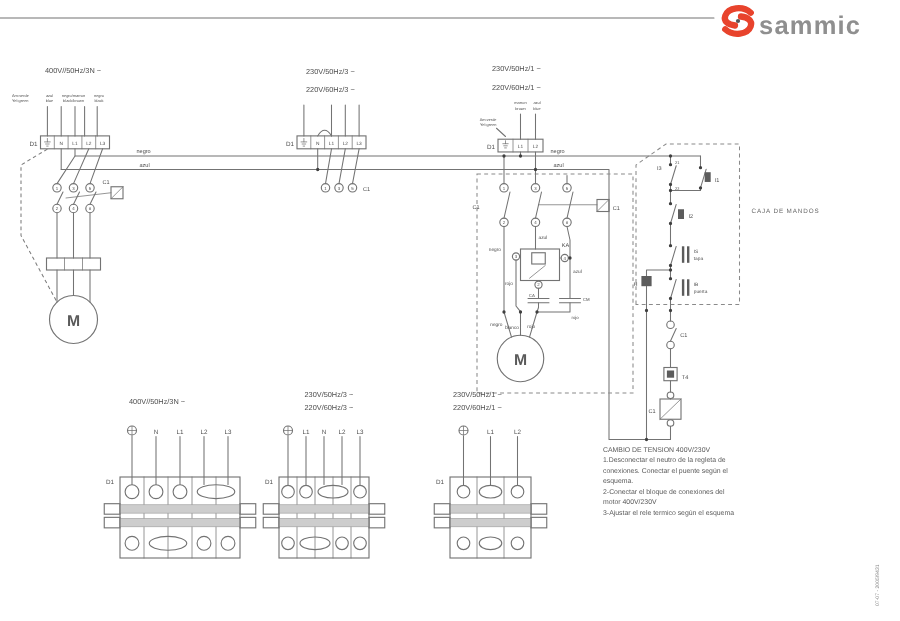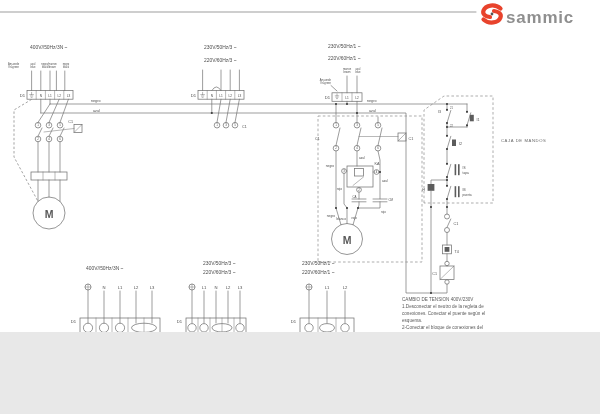--- a/index.html
+++ b/index.html
@@ -1,16 +1,16 @@
 <!DOCTYPE html>
 <html><head>
 <meta charset="utf-8">
 <style>
   html,body{margin:0;padding:0;background:#e8e8e8;}
-  #page{position:relative;width:600px;height:332px;background:#ffffff;overflow:hidden;}
+  #page{position:relative;width:600px;height:414px;background:#ffffff;overflow:hidden;}
   svg{position:absolute;left:0;top:0;}
   svg text{font-family:"Liberation Sans",sans-serif;fill:#4e4e4e;}
   .w{fill:none;stroke:#737373;stroke-width:.7;stroke-linecap:round;stroke-linejoin:round}
   .w5{fill:none;stroke:#737373;stroke-width:.5;stroke-linecap:round}
   .wd{fill:none;stroke:#7d7d7d;stroke-width:.7;stroke-dasharray:2.4 2;stroke-linejoin:round}
   .bx{fill:none;stroke:#737373;stroke-width:.75}
   .bxd{fill:none;stroke:#8a8a8a;stroke-width:.7;stroke-dasharray:2.6 2.2}
   .dots{fill:#3f3f3f}
   .bar{fill:#cdcdcd;stroke:#9b9b9b;stroke-width:.4}
   .blk{fill:#5c5c5c}

